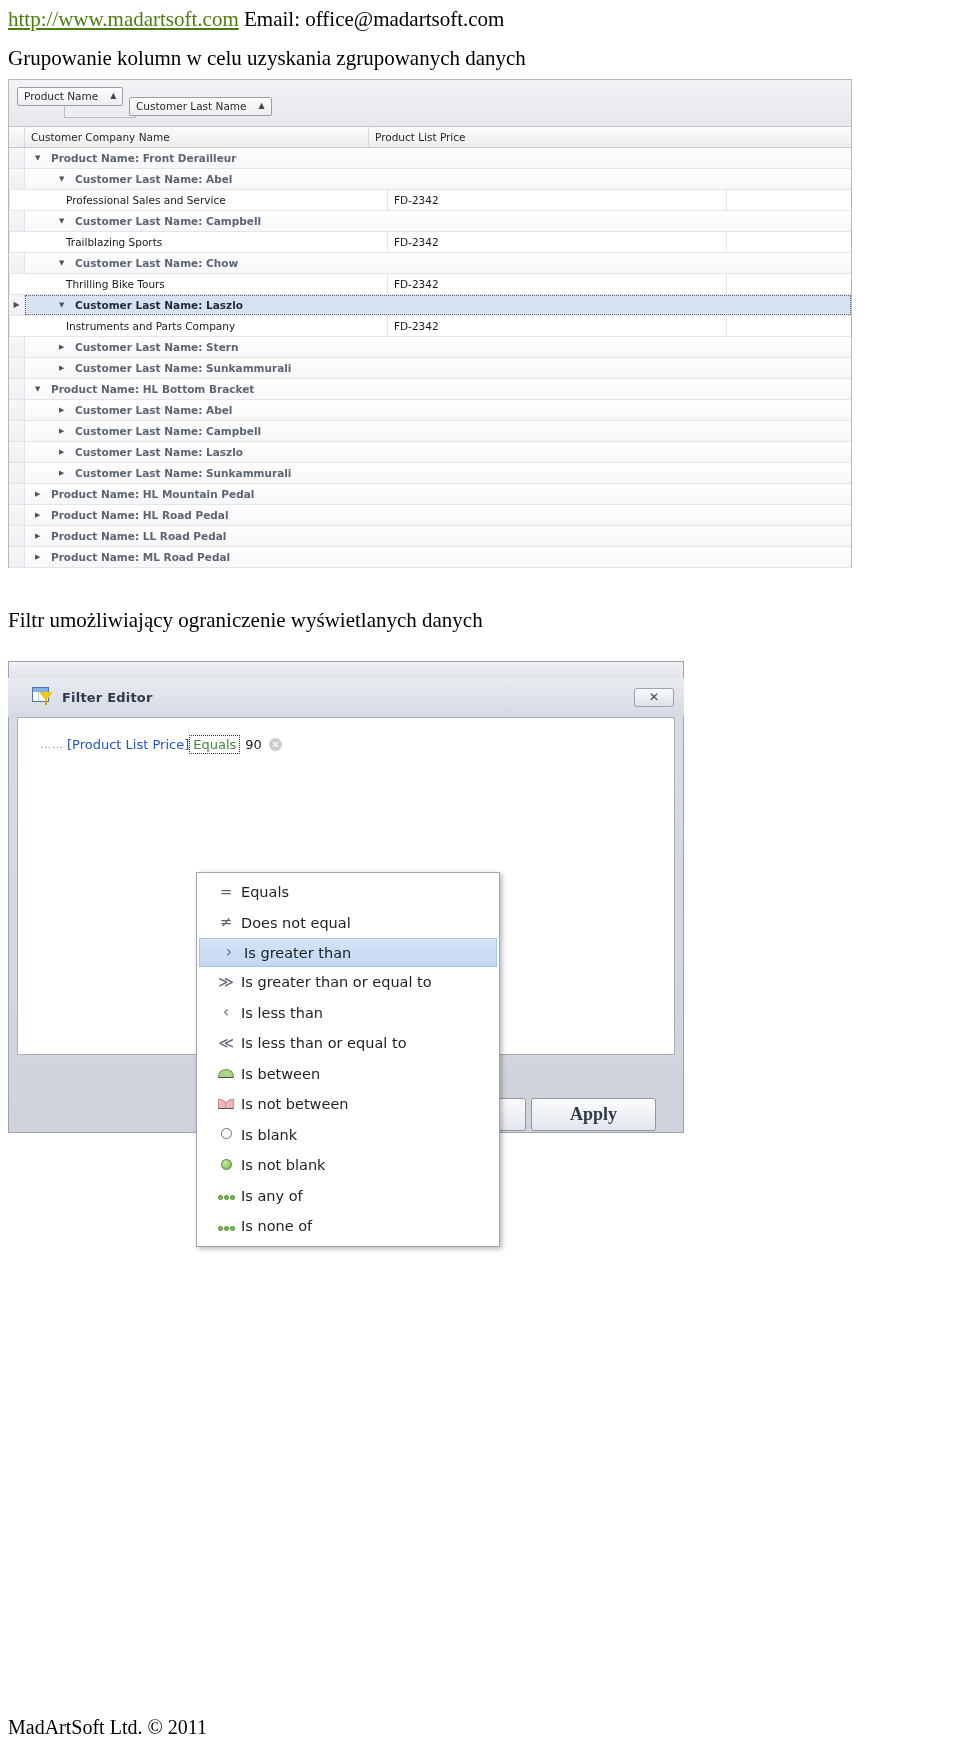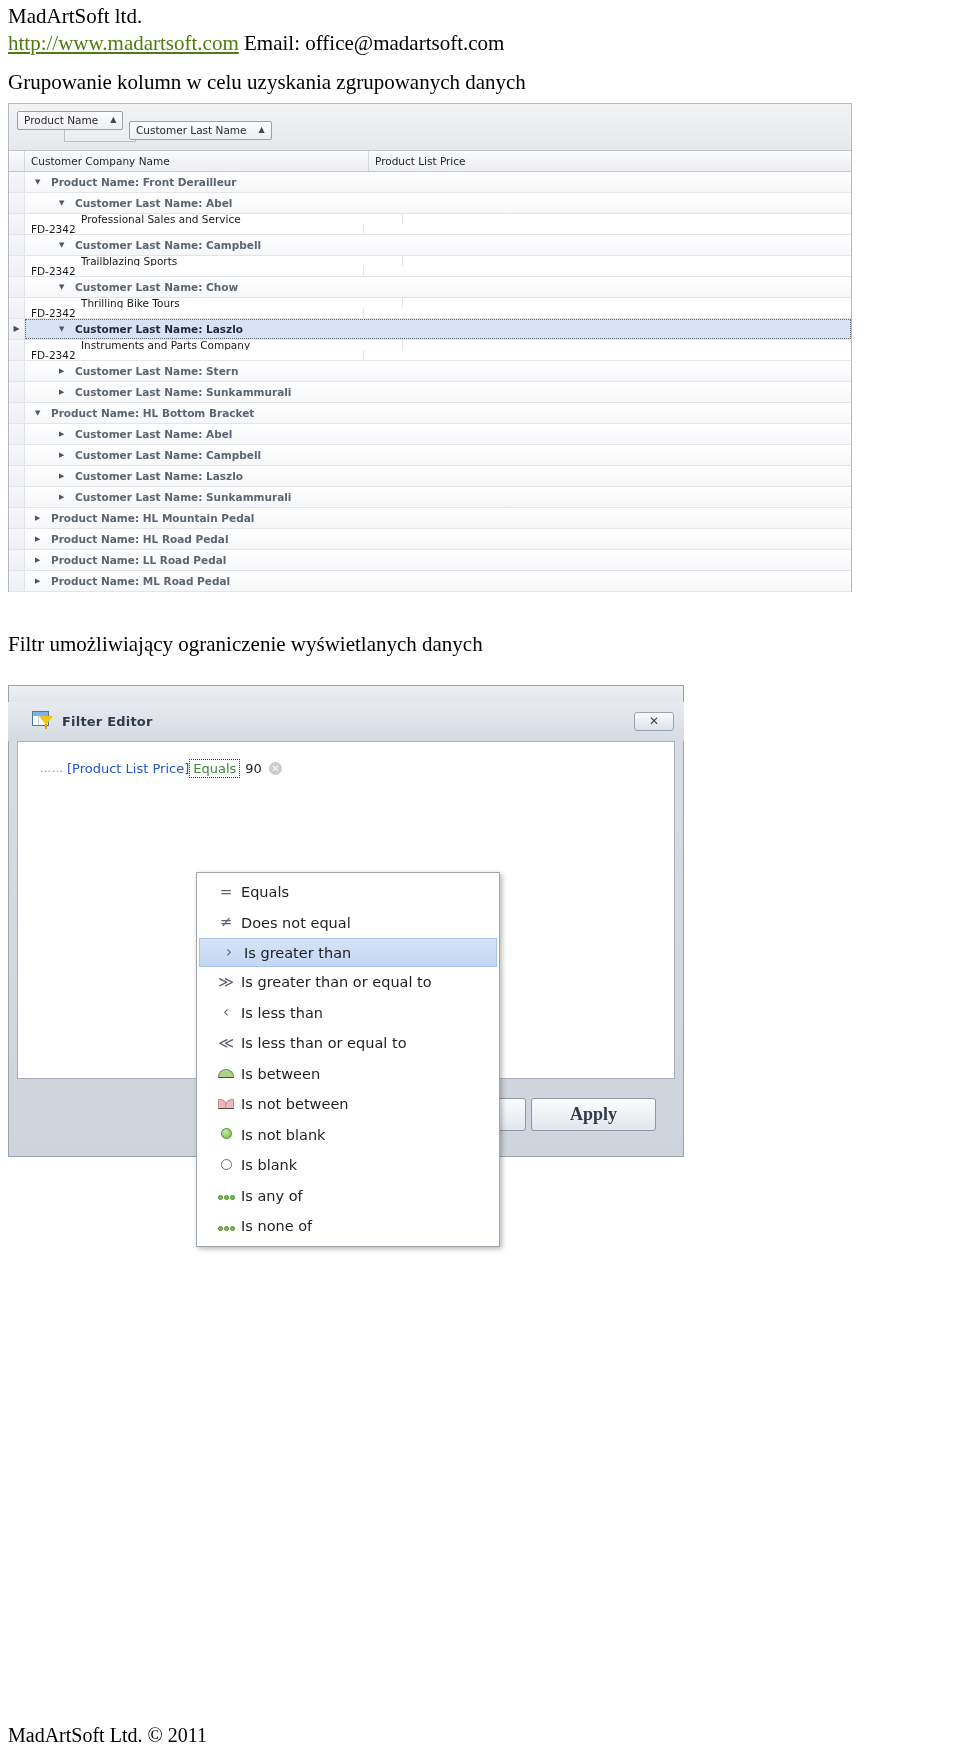--- a/index.html
+++ b/index.html
@@ -114,21 +114,21 @@
     width:11px; display:inline-block;
     font-size:7px; color:#4f5661; margin-right:5px;
   }
   .grp-sel {
     background: #d7e3f5 !important;
     color:#1f2a36 !important;
     outline: 1px dotted #5b6672;
     outline-offset: -1px;
   }
 
-  .data-cells { display:flex; width:100%; height:100%;flex-direction:column; }
+  .data-cells { display:flex; width:100%; height:100%; }
   .dc {
     display:flex; align-items:center;
     border-right:1px solid #e3e5e9;
     padding-left:6px;
     color:#17181a;
     white-space:nowrap; overflow:hidden;
   }
   .dc-company { width: 328px; margin-left: 50px; }
   .dc-number  { width: 339px; }
   .dc-price   { width: 143px; border-right:none; }
@@ -302,30 +302,29 @@
   .ghost-btn {
     position:absolute; left:404px; top:1098px;
     width:122px; height:33px;
     background: linear-gradient(#fbfcfd,#e2e6ec);
     border:1px solid #8e97a3; border-radius:3px;
     z-index: 5;
   }
 
   
   .footer {
-    position:absolute; left:8px; bottom:12px;
+    position:absolute; left:8px; bottom:20px;
     font-family:"Liberation Serif", serif;
     font-size:20px; color:#000;
   }
 </style>
 </head>
 <body>
 
 <div class="doc-head">
-  <div class="company">MadArtSoft ltd.</div>
   <div class="contact-line">
     <a href="#">http://www.madartsoft.com</a>
     <span>Email: office@madartsoft.com</span>
   </div>
   <div class="section-title">Grupowanie kolumn w celu uzyskania zgrupowanych danych</div>
 </div>
 
 <div class="grid-shot">
 
   <div class="group-panel">
@@ -593,26 +592,26 @@
     </div>
     <div class="op-item">
       <span class="op-ico"><span class="dome"></span></span>
       <span class="op-label">Is between</span>
     </div>
     <div class="op-item">
       <span class="op-ico"><span class="dome-inv"></span></span>
       <span class="op-label">Is not between</span>
     </div>
     <div class="op-item">
+      <span class="op-ico"><span class="circ-open"></span></span>
+      <span class="op-label">Is blank</span>
+    </div>
+    <div class="op-item">
       <span class="op-ico"><span class="circ-green"></span></span>
       <span class="op-label">Is not blank</span>
-    </div>
-    <div class="op-item">
-      <span class="op-ico"><span class="circ-open"></span></span>
-      <span class="op-label">Is blank</span>
     </div>
     <div class="op-item">
       <span class="op-ico"><span class="three-dots">
           <i></i>
           <i></i>
           <i></i>
         </span></span>
       <span class="op-label">Is any of</span>
     </div>
     <div class="op-item">

